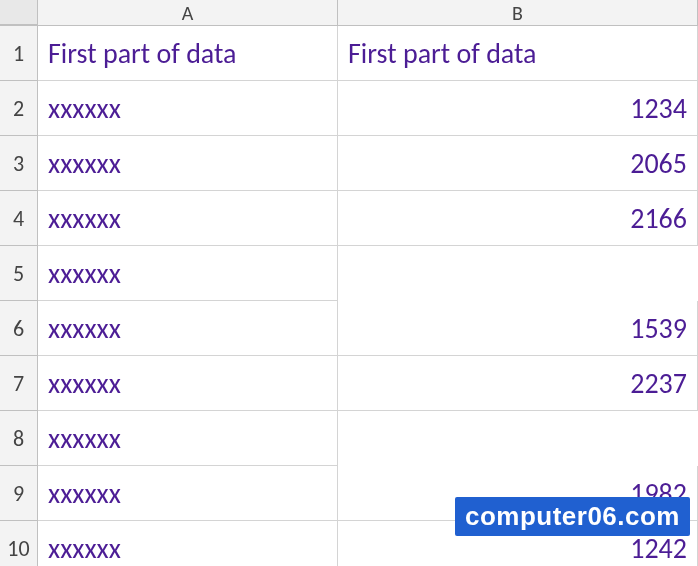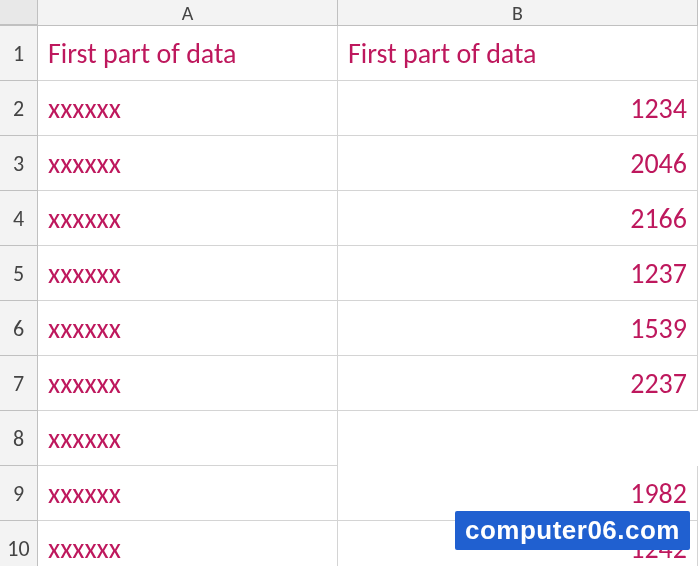--- a/index.html
+++ b/index.html
@@ -60,35 +60,35 @@
     color: #444;
     flex-shrink: 0;
   }
   .cell {
     border-right: 1px solid #d4d4d4;
     border-bottom: 1px solid #d4d4d4;
     display: flex;
     align-items: center;
     padding: 0 10px;
     font-size: 28px;
-    color: #be185d;
+    color: #4c1d95;
     flex-shrink: 0;
   }
   .cell-a {
     width: 300px;
     justify-content: flex-start;
   }
   .cell-b {
     width: 360px;
     justify-content: flex-end;
   }
   .watermark {
     position: absolute;
     right: 8px;
-    bottom: 16px;
+    bottom: 30px;
     background: #2060d0;
     color: #ffffff;
     font-family: Arial, sans-serif;
     font-size: 26px;
     font-weight: bold;
     padding: 4px 10px;
     border-radius: 2px;
     letter-spacing: 0.5px;
   }
 </style>
@@ -110,33 +110,32 @@
 
   <div class="data-row">
     <div class="row-header">2</div>
     <div class="cell cell-a">xxxxxx</div>
     <div class="cell cell-b">1234</div>
   </div>
 
   <div class="data-row">
     <div class="row-header">3</div>
     <div class="cell cell-a">xxxxxx</div>
-    <div class="cell cell-b">2046</div>
+    <div class="cell cell-b">2065</div>
   </div>
 
   <div class="data-row">
     <div class="row-header">4</div>
     <div class="cell cell-a">xxxxxx</div>
     <div class="cell cell-b">2166</div>
   </div>
 
   <div class="data-row">
     <div class="row-header">5</div>
     <div class="cell cell-a">xxxxxx</div>
-    <div class="cell cell-b">1237</div>
   </div>
 
   <div class="data-row">
     <div class="row-header">6</div>
     <div class="cell cell-a">xxxxxx</div>
     <div class="cell cell-b">1539</div>
   </div>
 
   <div class="data-row">
     <div class="row-header">7</div>

